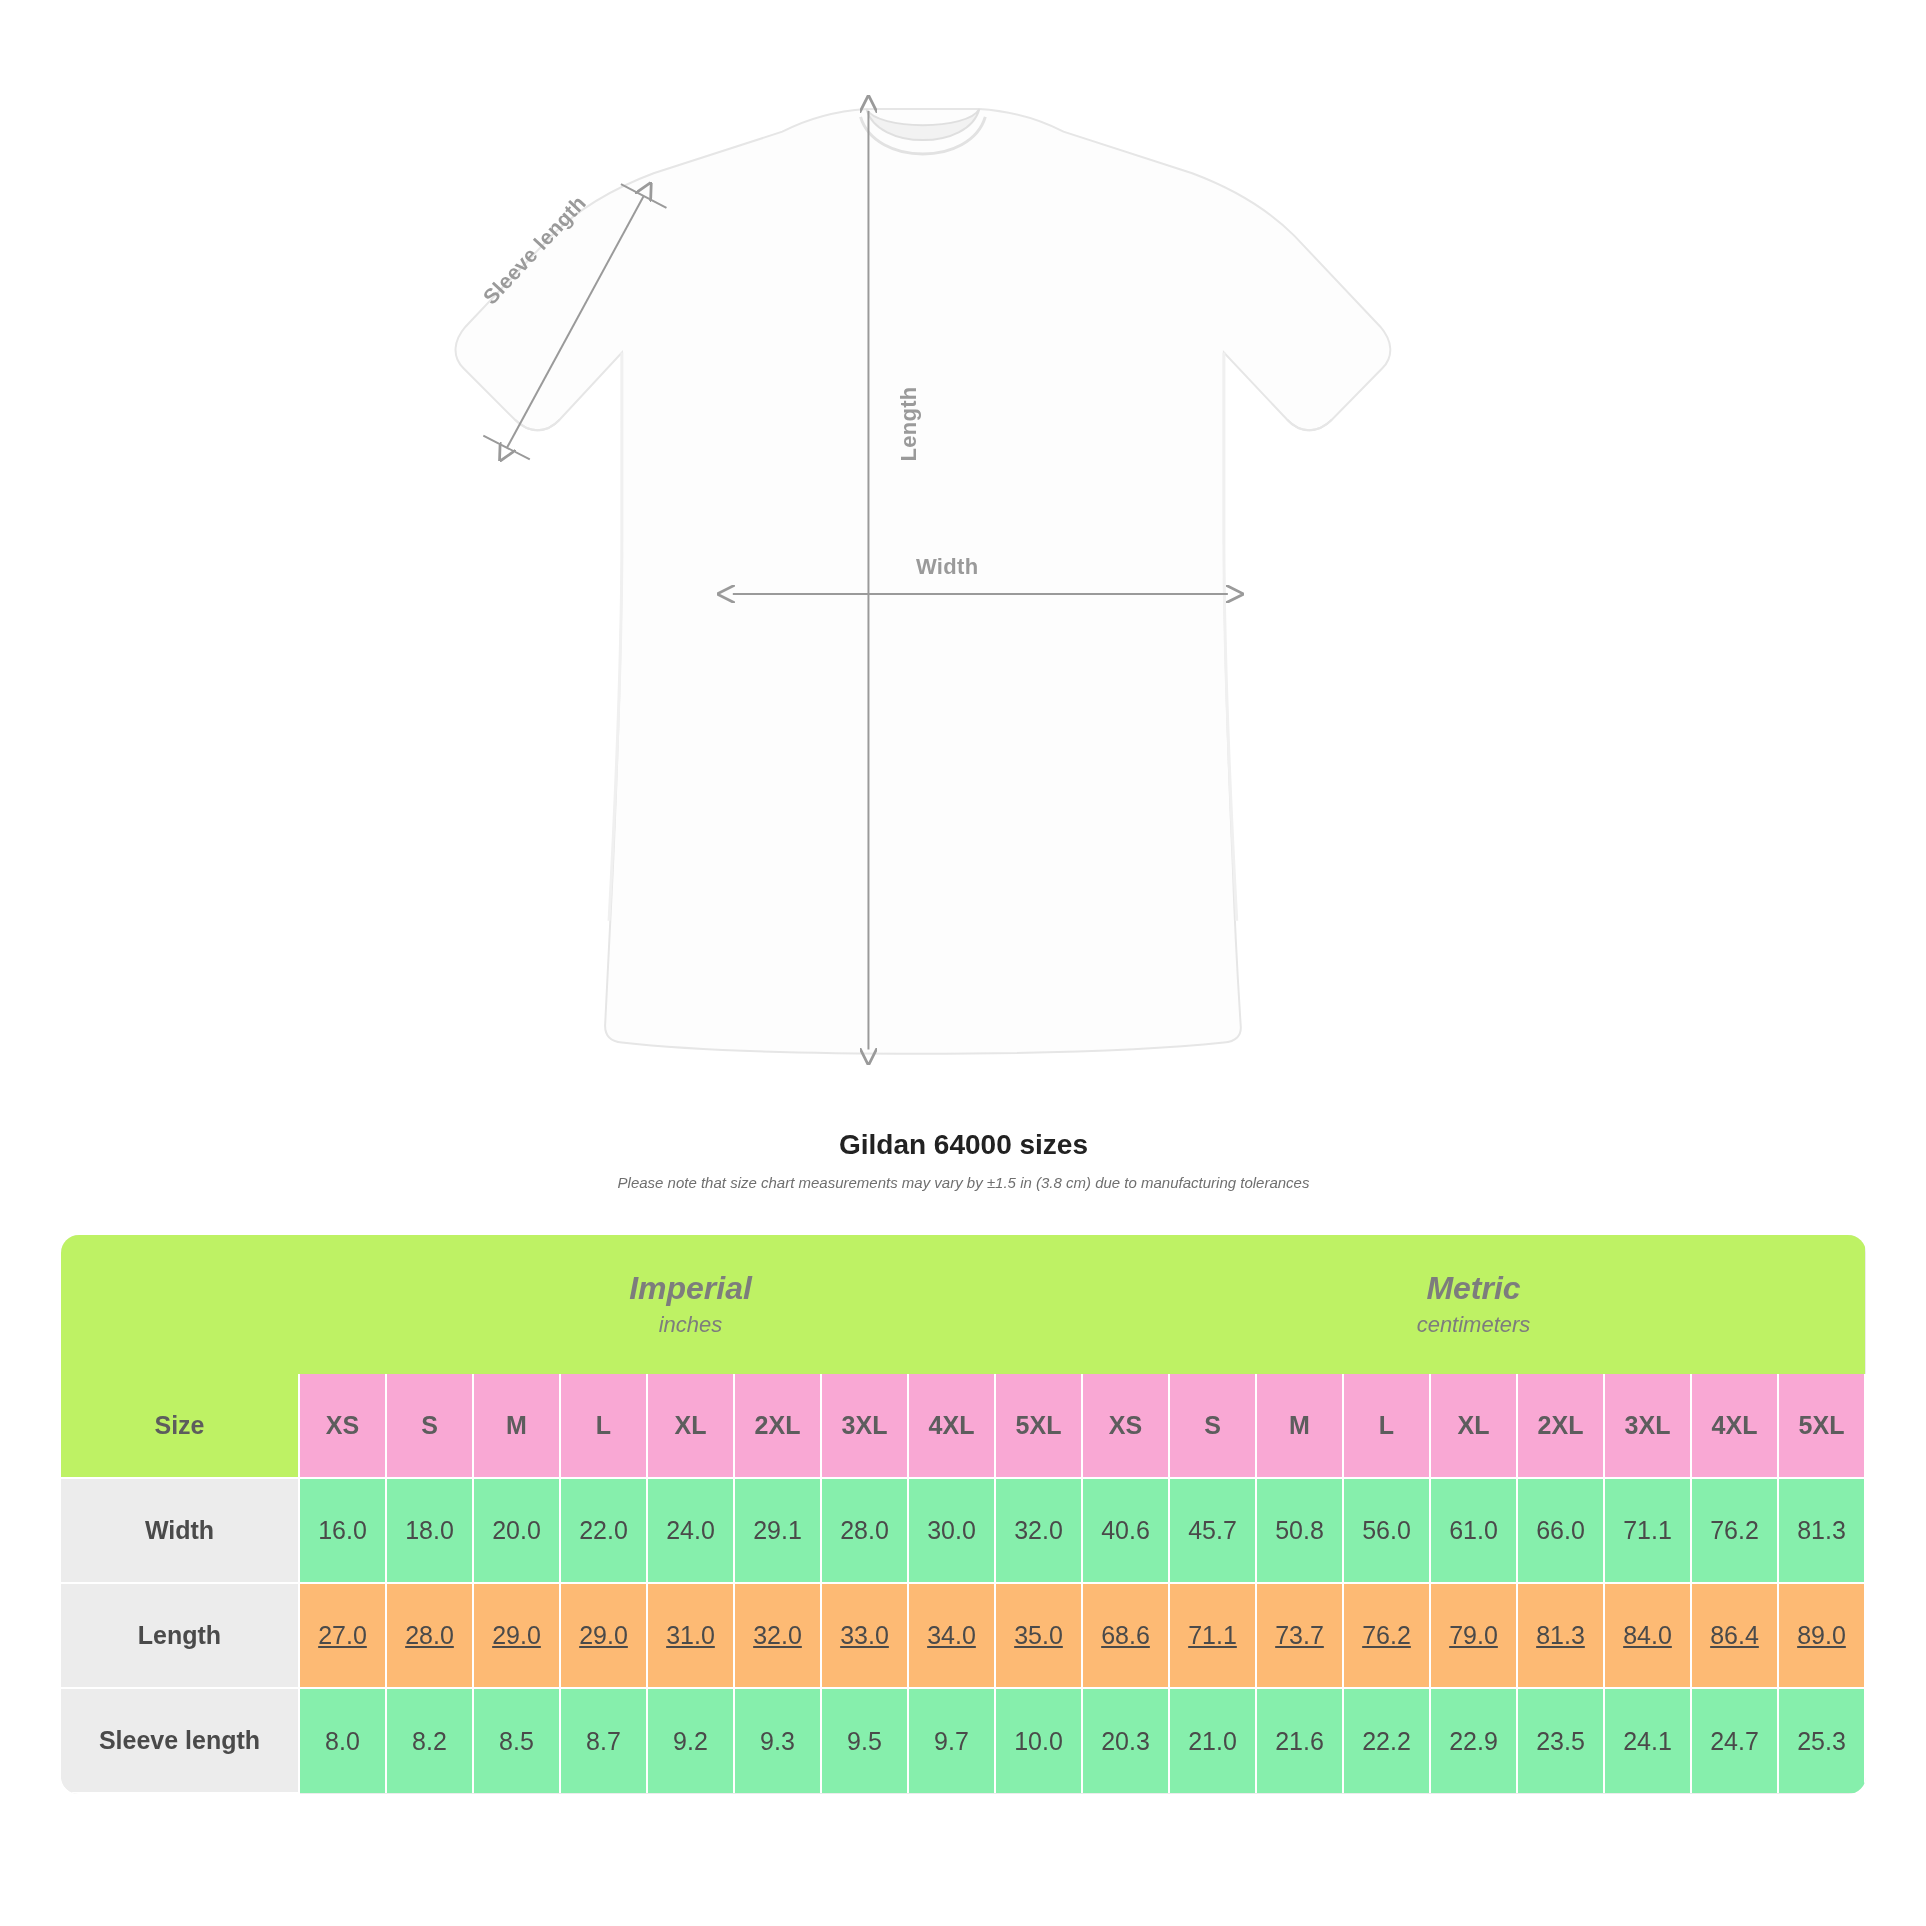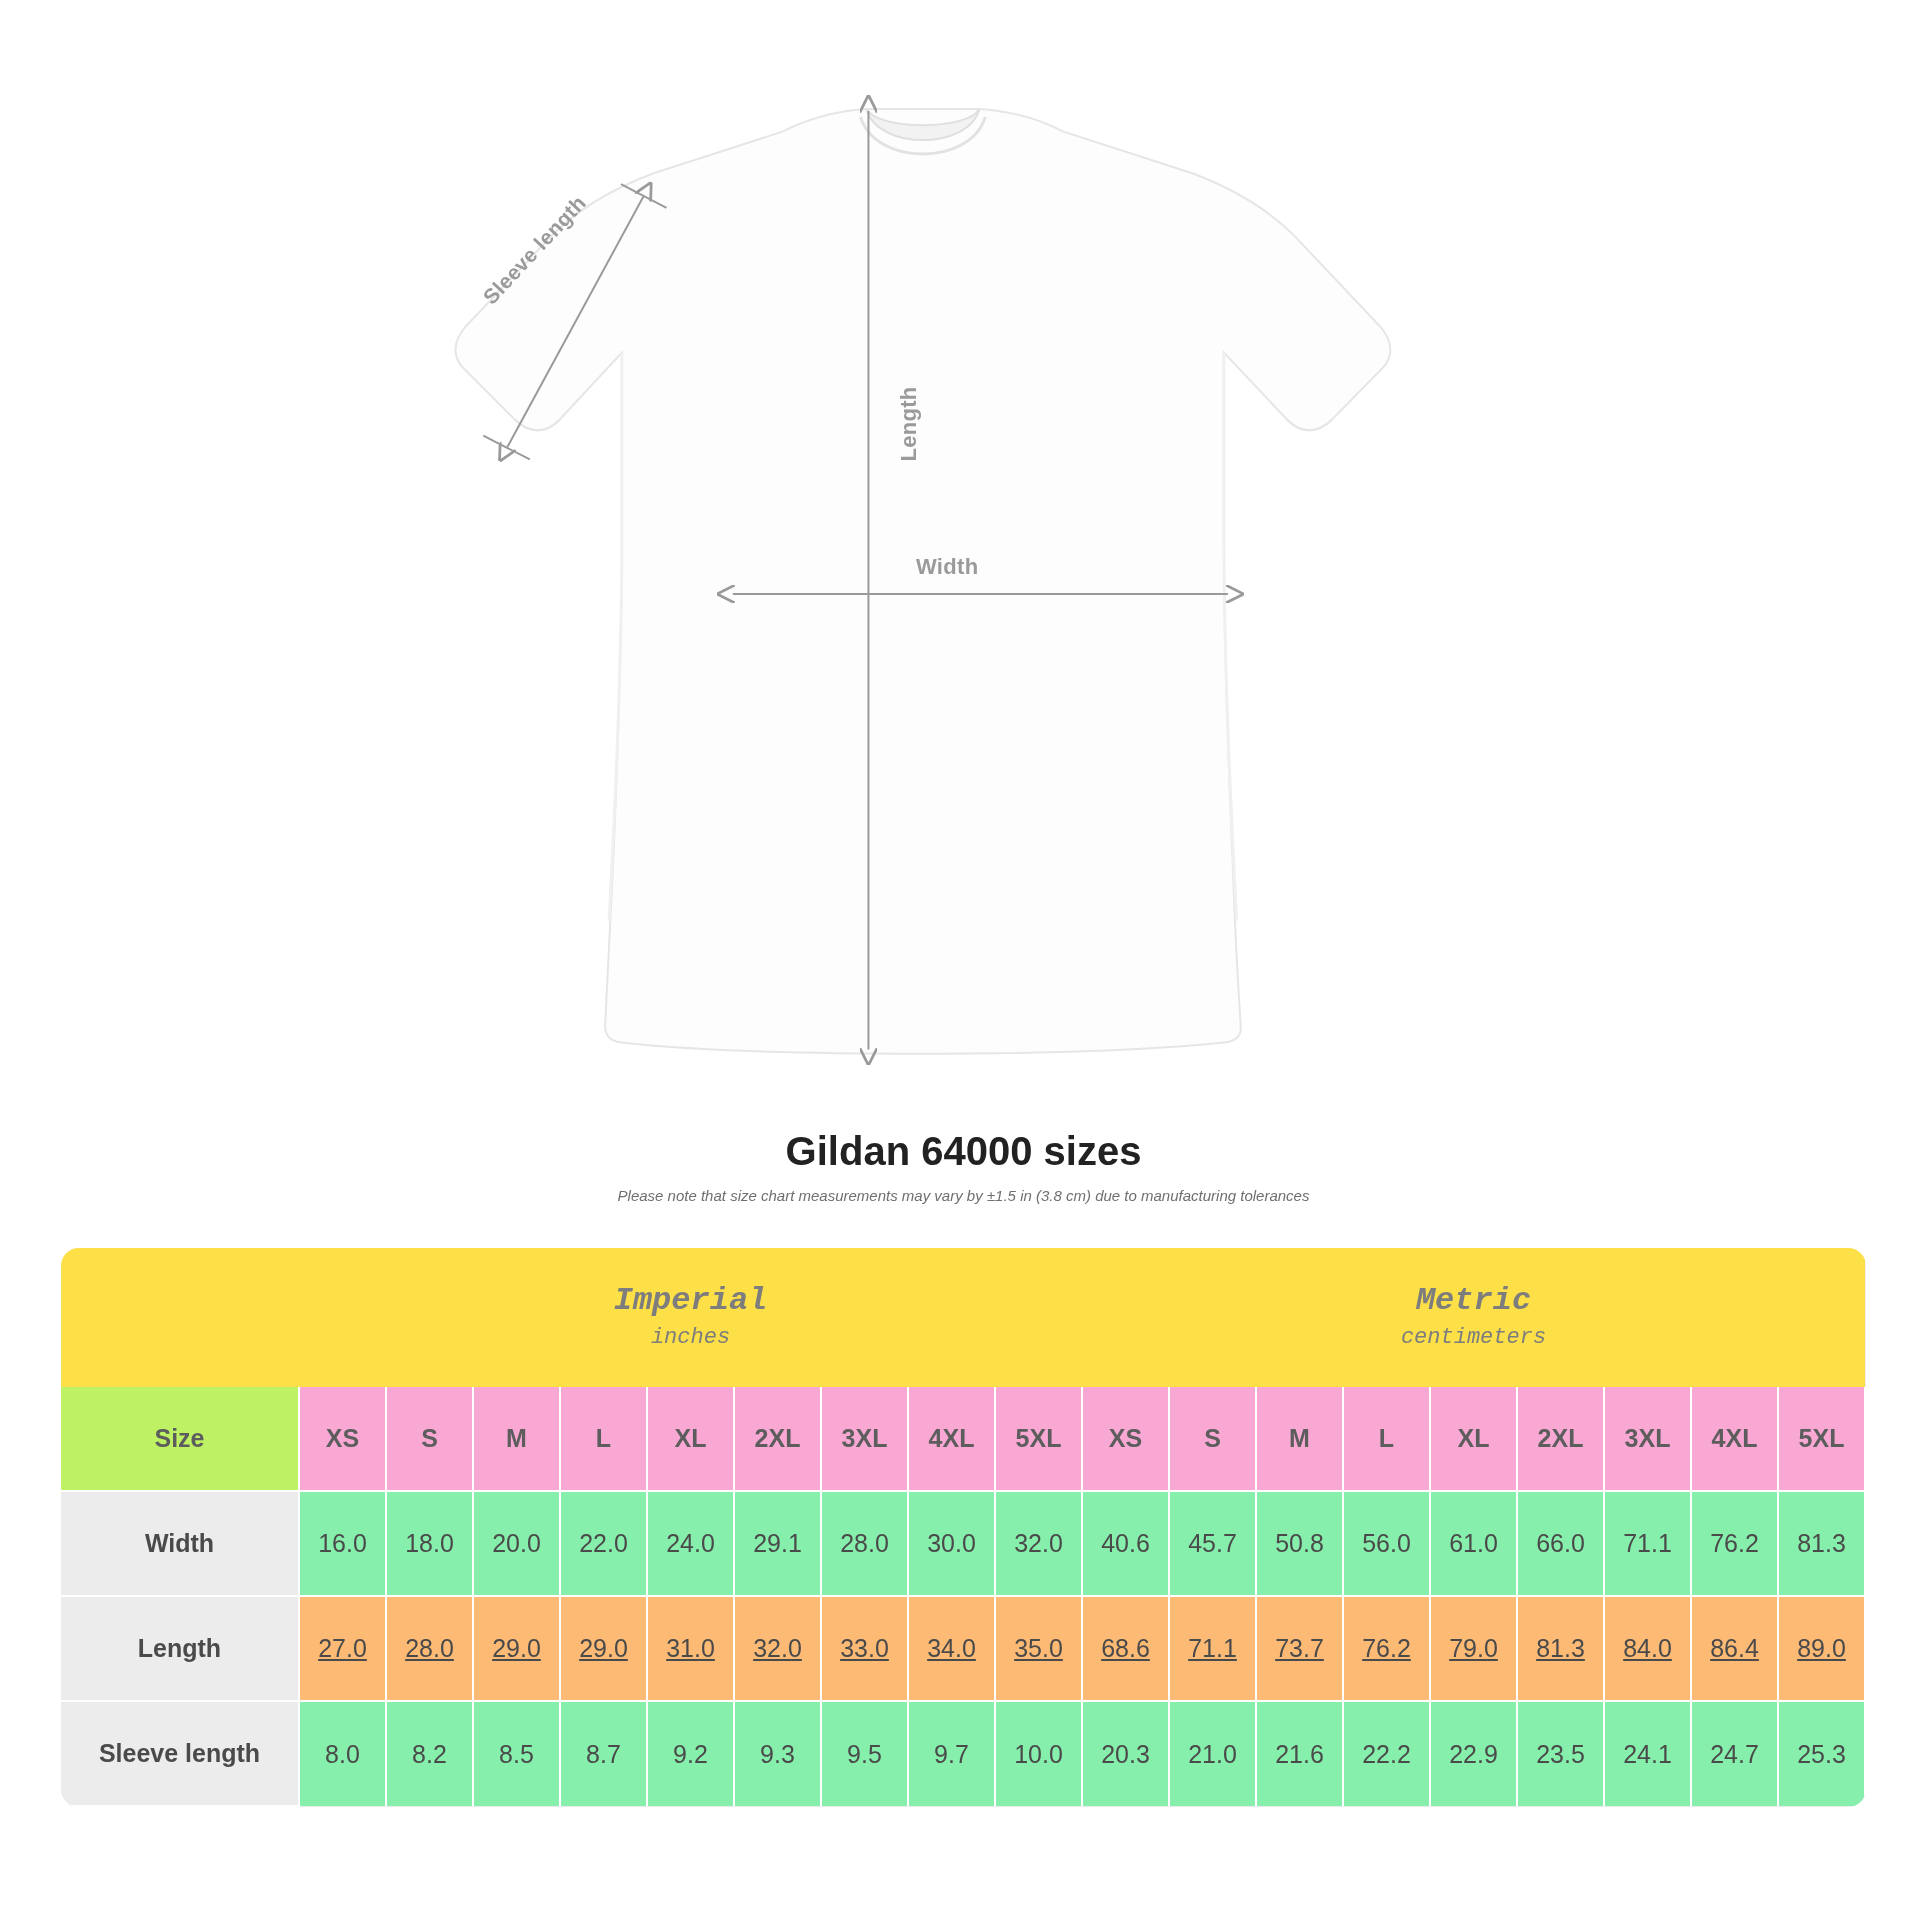--- a/index.html
+++ b/index.html
@@ -55,21 +55,21 @@
     transform-origin: center center;
   }
   .dim-label.width {
     left: 916px;
     top: 554px;
   }
 
   
   .chart-heading {
     text-align: center;
-    font-size: 40px;
+    font-size: 28px;
     font-weight: bold;
     color: #222222;
     margin-top: 30px;
   }
   .chart-note {
     text-align: center;
     font-size: 15px;
     font-style: italic;
     color: #6f6f6f;
     margin-top: 13px;
@@ -93,23 +93,22 @@
     vertical-align: middle;
     font-size: 23px;
     color: #4a4a4a;
     padding: 0;
     border: 0;
   }
   col.first-col { width: 238px; }
 
   .unit-head td {
     height: 139px;
-    background: #fde047;
+    background: #bef264;
     border-bottom: 2px solid #ffffff;
-    font-family: Liberation Mono, monospace;
   }
   .unit-title {
     font-size: 32px;
     font-weight: bold;
     font-style: italic;
     color: #7d7d7d;
     line-height: 1.25;
   }
   .unit-sub {
     font-size: 22px;

